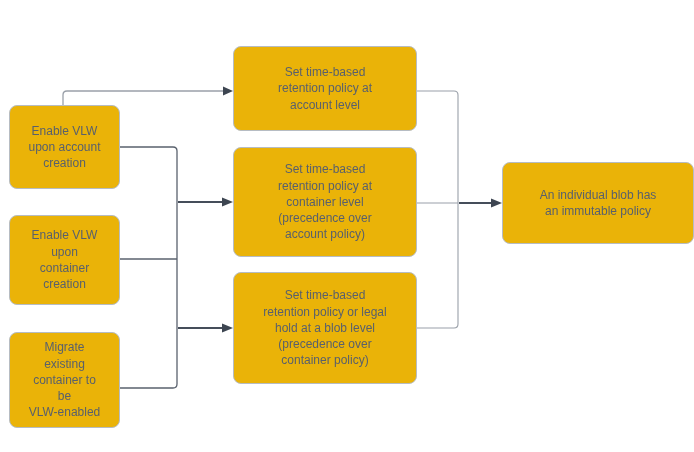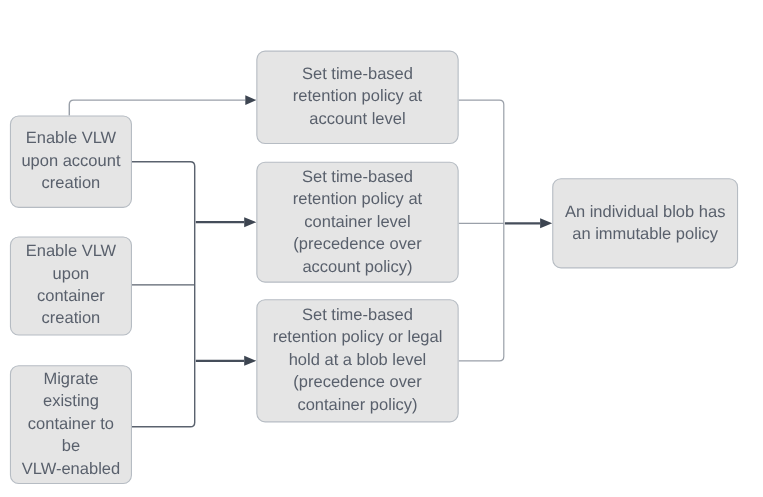--- a/index.html
+++ b/index.html
@@ -13,40 +13,40 @@
   #diagram-title{
     position:absolute;
     left:65px;top:8px;
     font-size:13.5px;
     color:#5c6370;
     white-space:nowrap;
   }
   .node{
     position:absolute;
     box-sizing:border-box;
-    background:#e5e5e5;
+    background:#eab308;
     border:1px solid #b6bcc3;
     border-radius:8px;
     display:flex;
     align-items:center;
     justify-content:center;
     text-align:center;
     color:#59606c;
-    font-size:15px;
+    font-size:12px;
     line-height:1.36;
     white-space:pre-line;
     z-index:2;
   }
   .l1{left:9px;top:105px;width:111px;height:84px;}
   .l2{left:9px;top:215px;width:111px;height:90px;}
-  .l3{left:9px;top:332px;width:111px;height:108px;}
+  .l3{left:9px;top:332px;width:111px;height:96px;}
   .m1{left:233px;top:46px;width:184px;height:85px;}
   .m2{left:233px;top:147px;width:184px;height:110px;}
   .m3{left:233px;top:272px;width:184px;height:112px;}
-  .r1{left:502px;top:162px;width:169px;height:82px;}
+  .r1{left:502px;top:162px;width:192px;height:82px;}
   #connector-layer{
     position:absolute;left:0;top:0;width:694px;height:452px;
     z-index:1;
   }
 </style>
 </head>
 <body>
 
 <div id="canvas">
 

